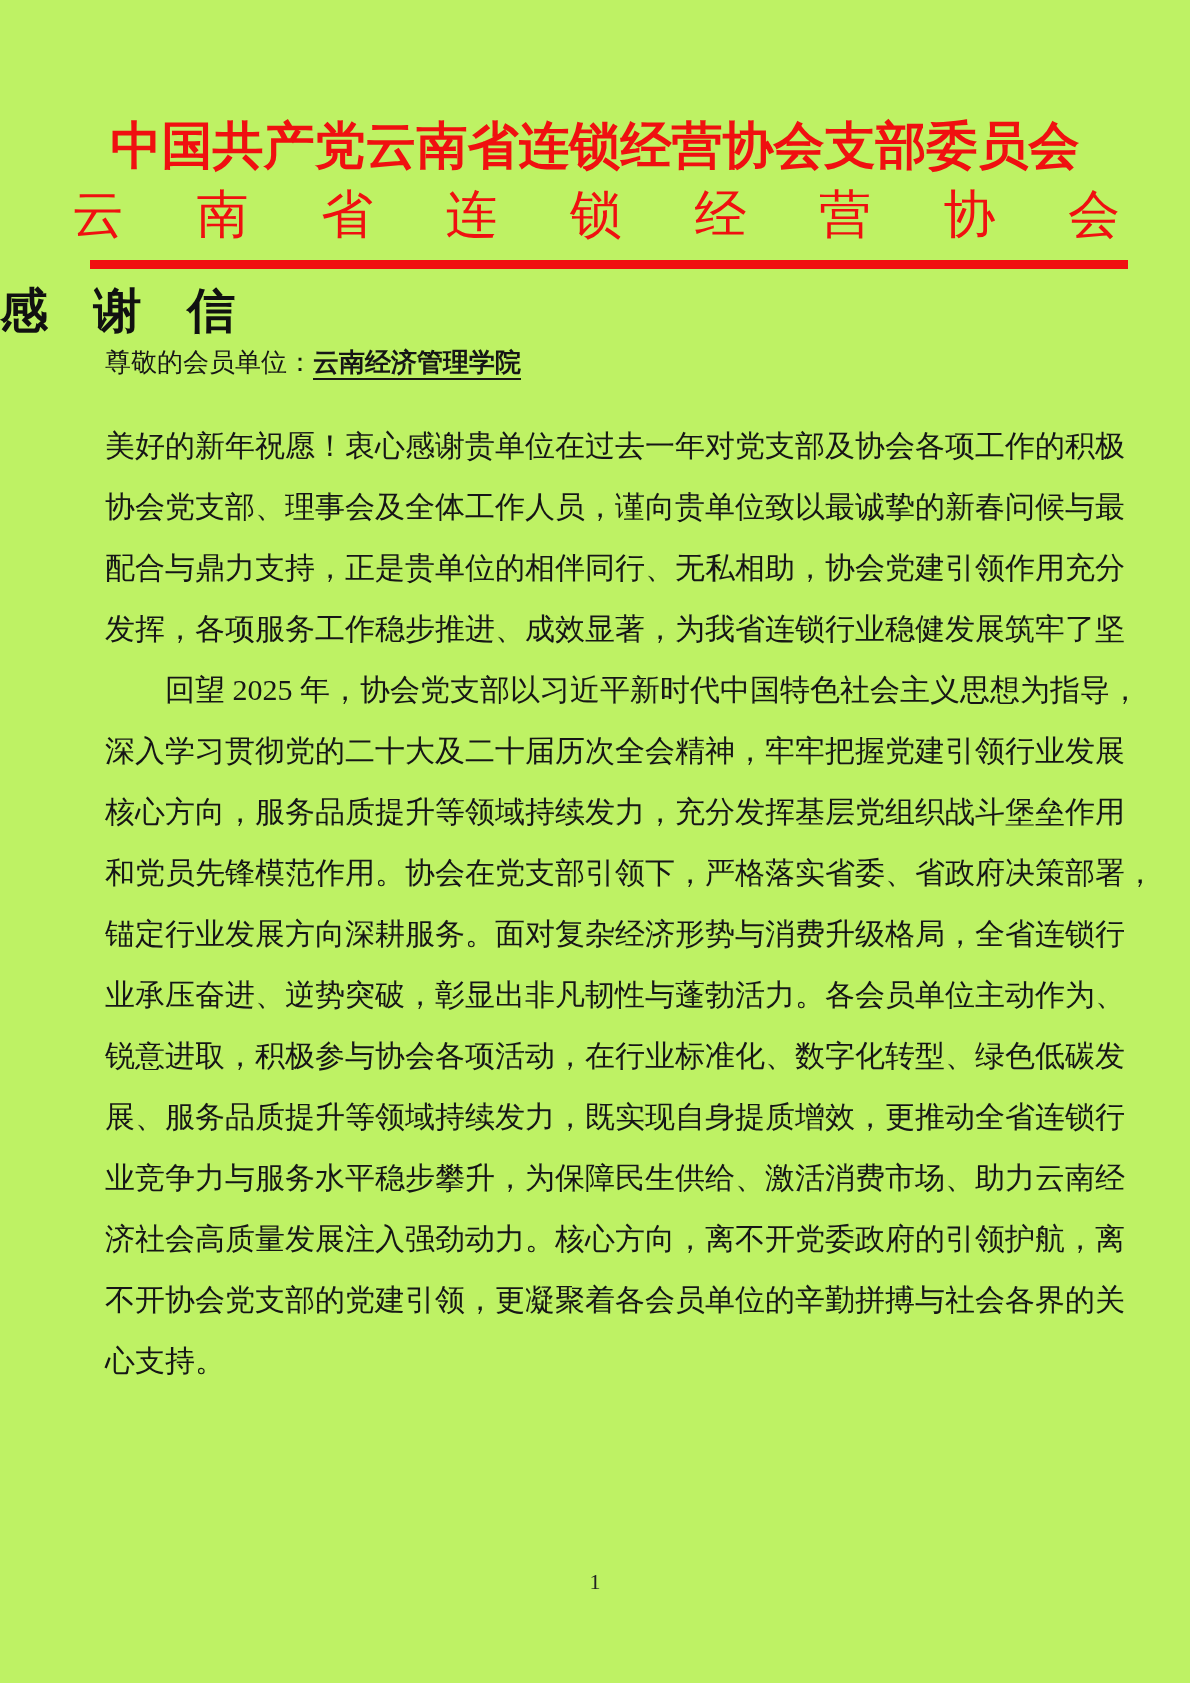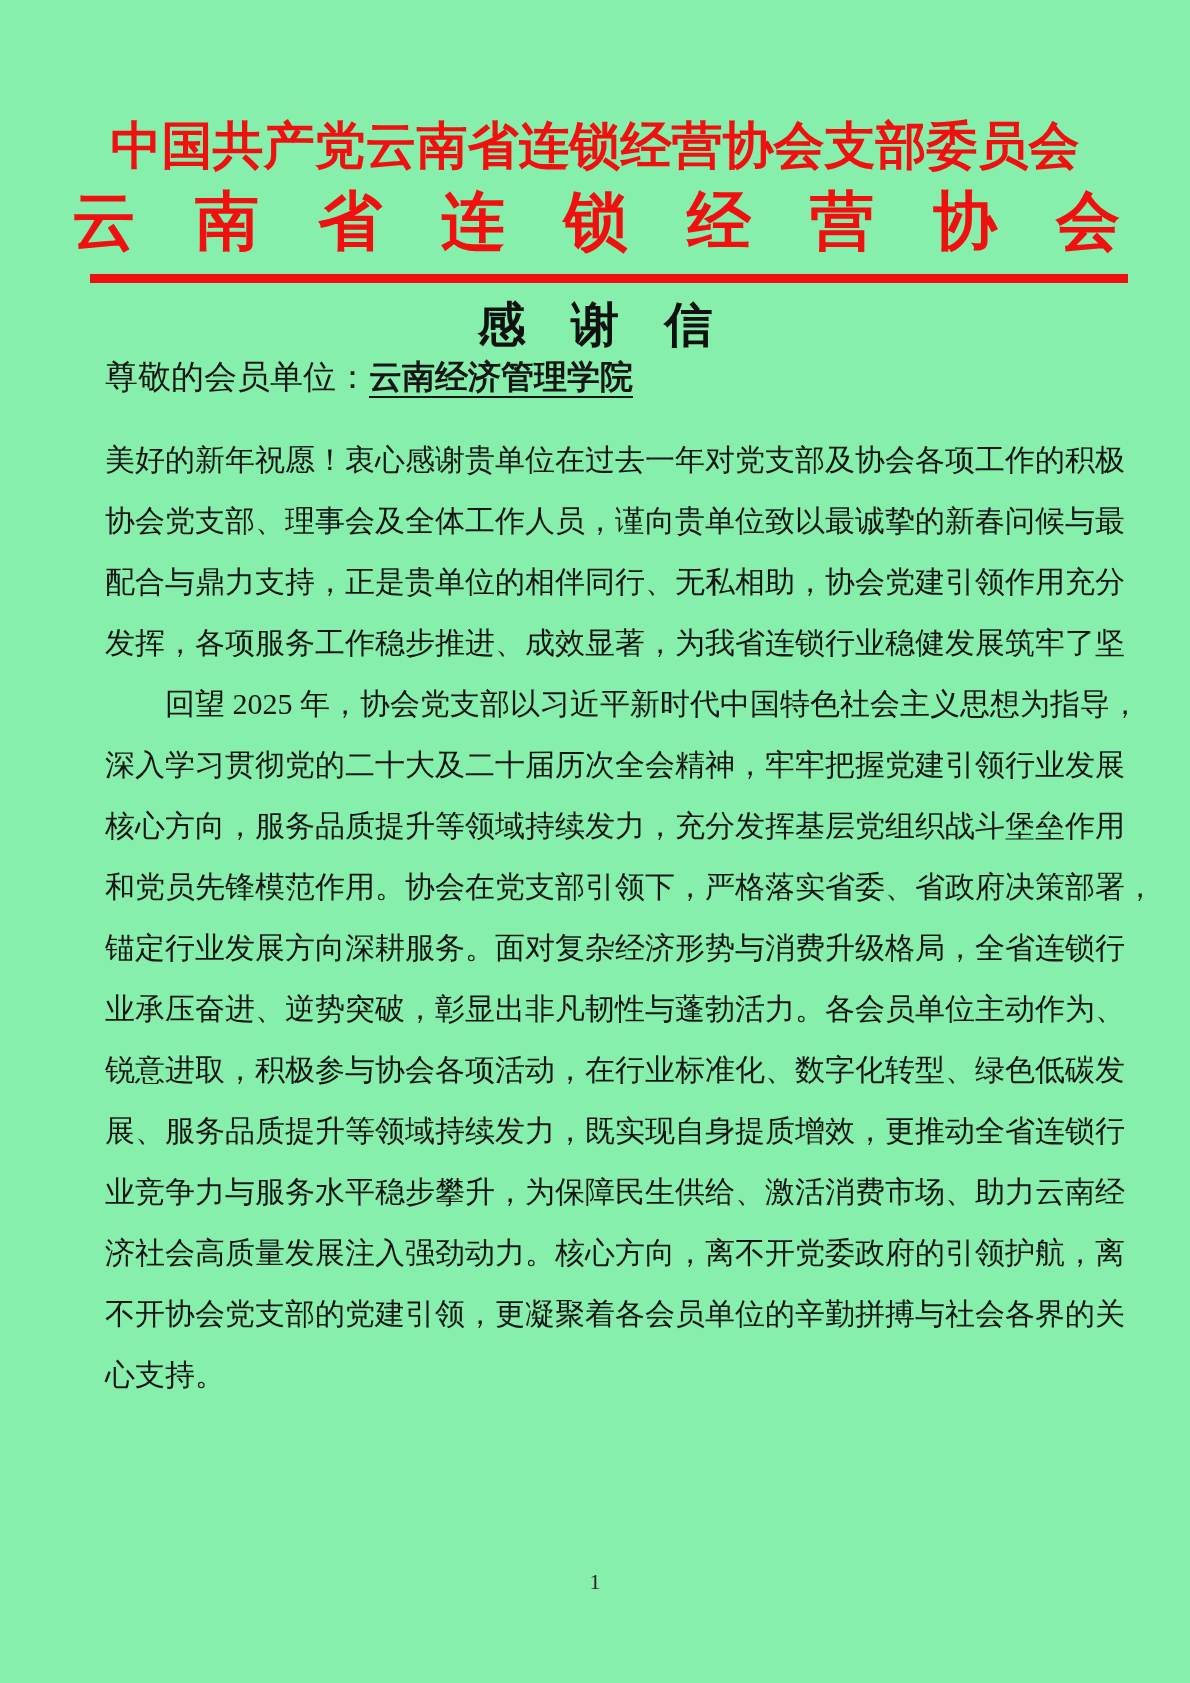--- a/index.html
+++ b/index.html
@@ -5,68 +5,68 @@
   html, body {
     margin: 0;
     padding: 0;
     background: #ffffff;
   }
   .page {
     position: relative;
     width: 1190px;
     height: 1683px;
     margin: 0 auto;
-    background: #86efac;
+    background: #bef264;
     overflow: hidden;
     font-family: "Liberation Serif", "DejaVu Serif", serif;
     color: #161616;
   }
   
   .letterhead {
     padding-top: 116px;
   }
   .org-line1 {
     color: var(--accent, #f01010);
     font-size: 51px;
     font-weight: bold;
     line-height: 1.2;
     text-align: center;
     white-space: nowrap;
   }
   .org-line2 {
     color: var(--accent, #f01010);
-    font-size: 64px;
-    font-weight: bold;
+    font-size: 52px;
+    font-weight: normal;
     line-height: 1.15;
     margin: 8px 70px 0 72px;
     text-align: justify;
     text-align-last: justify;
   }
   .header-rule {
     height: 9px;
     background: var(--accent, #f01010);
     margin: 15px 62px 0 90px;
   }
   
   .doc-title {
     margin-top: 12px;
-    text-align: center;
+    text-align: left;
     font-size: 48px;
     font-weight: bold;
     line-height: 1.25;
     color: #111111;
   }
   .doc-title .spaced {
     letter-spacing: 0.95em;
     margin-right: -0.95em; 
   }
   
   .salutation {
     margin: 2px 105px 0 105px;
-    font-size: 33px;
+    font-size: 26px;
     line-height: 40px;
   }
   .salutation .recipient {
     font-weight: bold;
     border-bottom: 2px solid #161616;
     padding-bottom: 1px;
   }
   
   .letter-body {
     margin: 32px 105px 0 105px;

